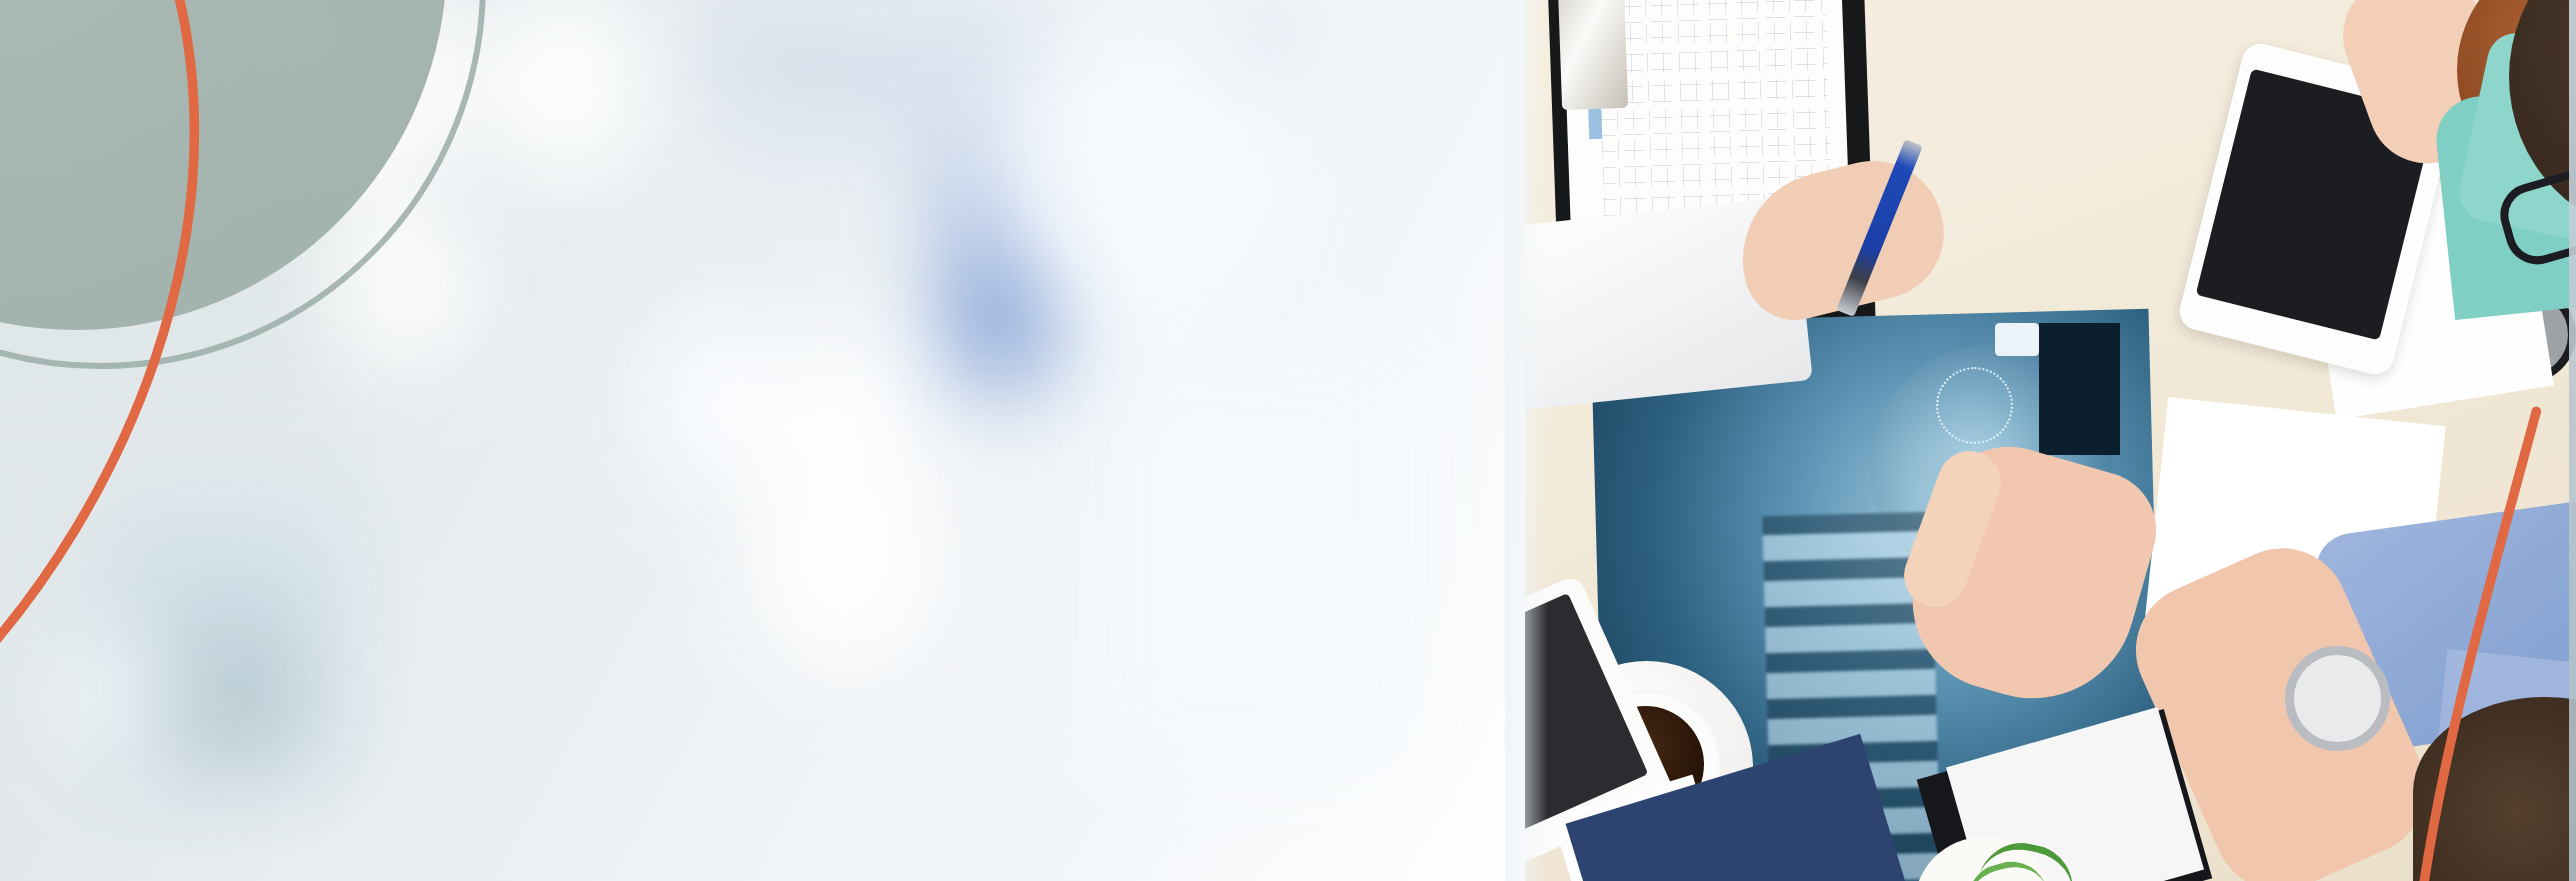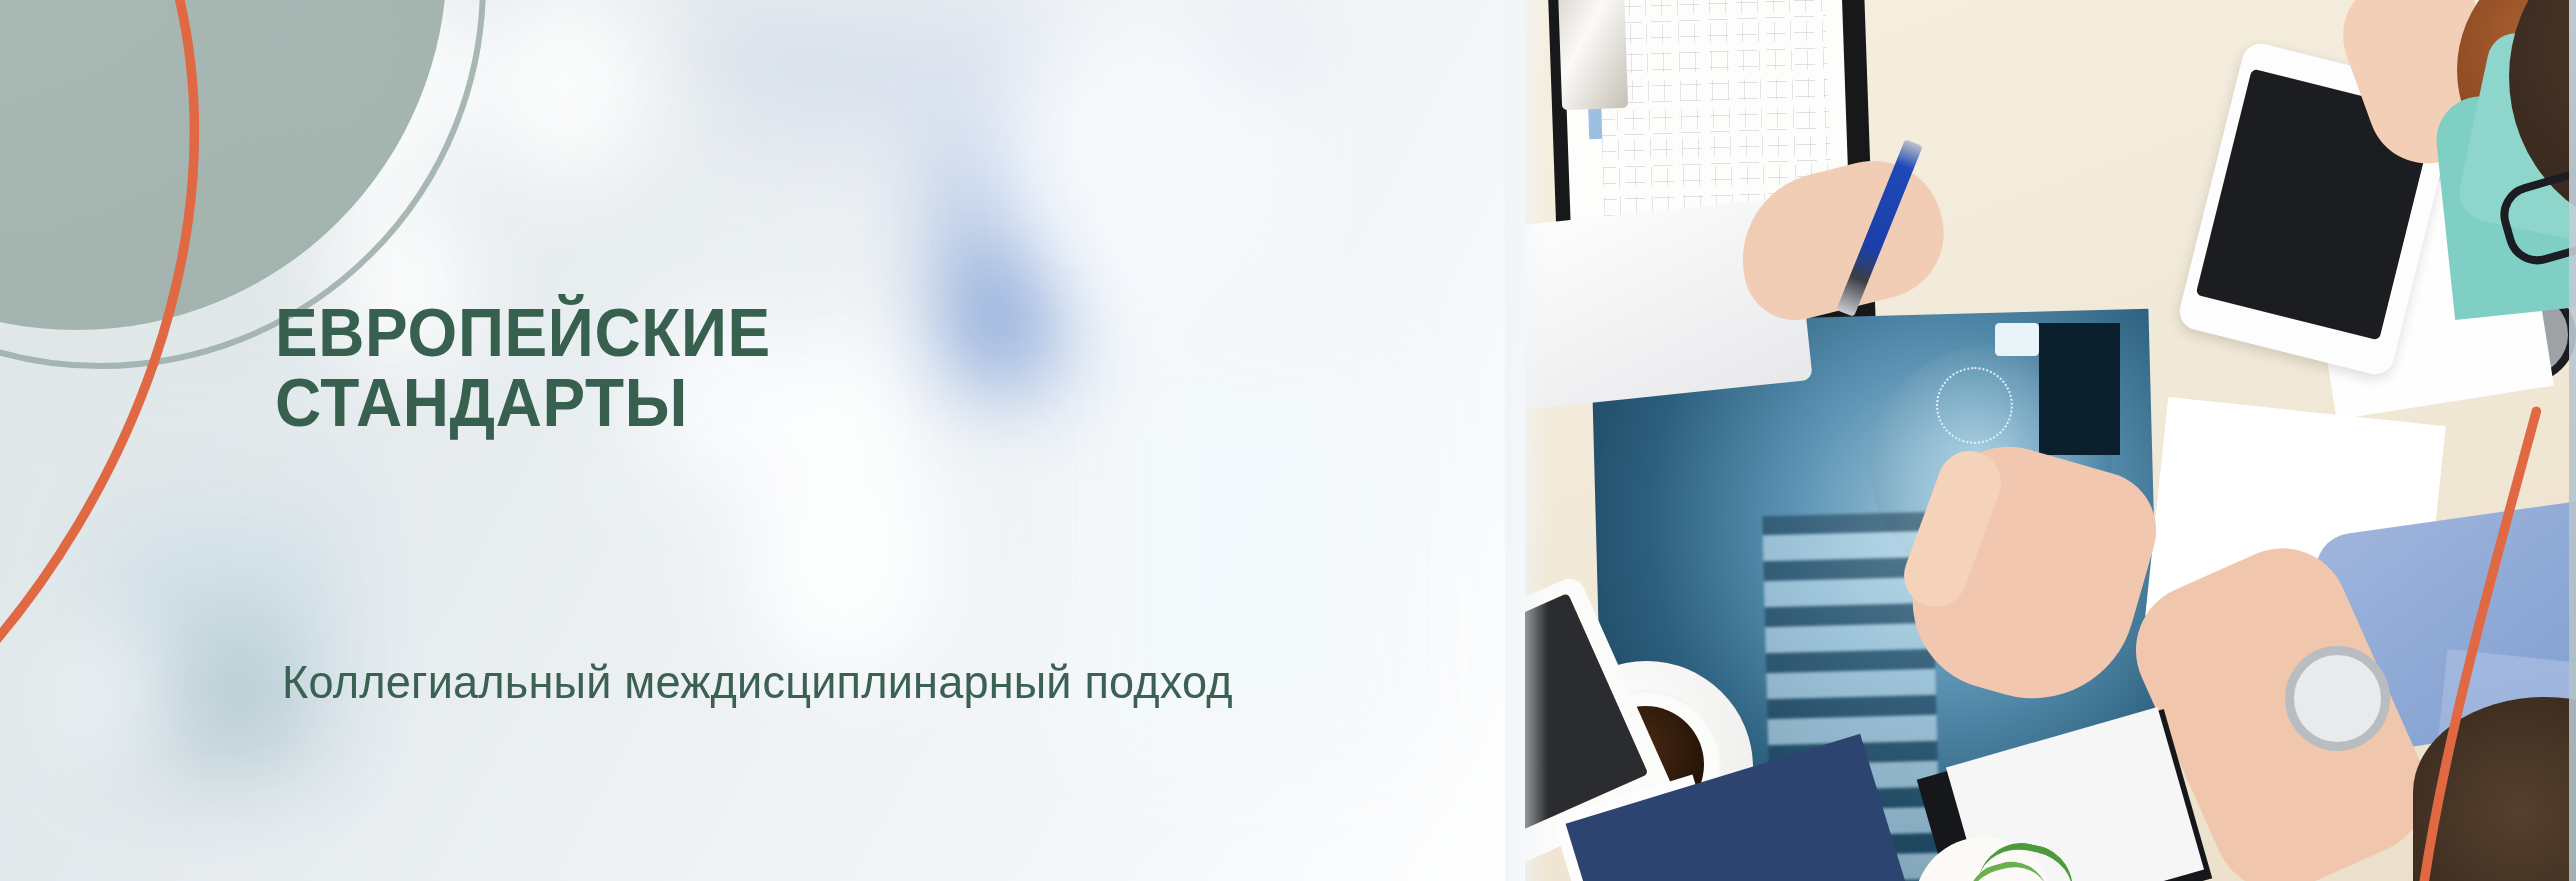--- a/index.html
+++ b/index.html
@@ -271,20 +271,15 @@
     <div class="right-edge"></div>
   </div>
 
   <div class="feather"></div>
 
   <svg class="arc-svg" viewBox="0 0 3509 1201" preserveAspectRatio="none">
     <path d="M 240 -20 C 330 330 160 690 -30 900" fill="none" stroke="#e06843" stroke-width="13" stroke-linecap="round"></path>
     <path d="M 3455 560 C 3390 800 3330 1010 3300 1215" fill="none" stroke="#e06843" stroke-width="13" stroke-linecap="round"></path>
   </svg>
 
-  <div class="copy">
-    <h1 class="title">ЕВРОПЕЙСКИЕ
-СТАНДАРТЫ</h1>
-    <p class="subtitle">Коллегиальный междисциплинарный подход</p>
-  </div>
 
 </div>
 
 
 </body></html>

